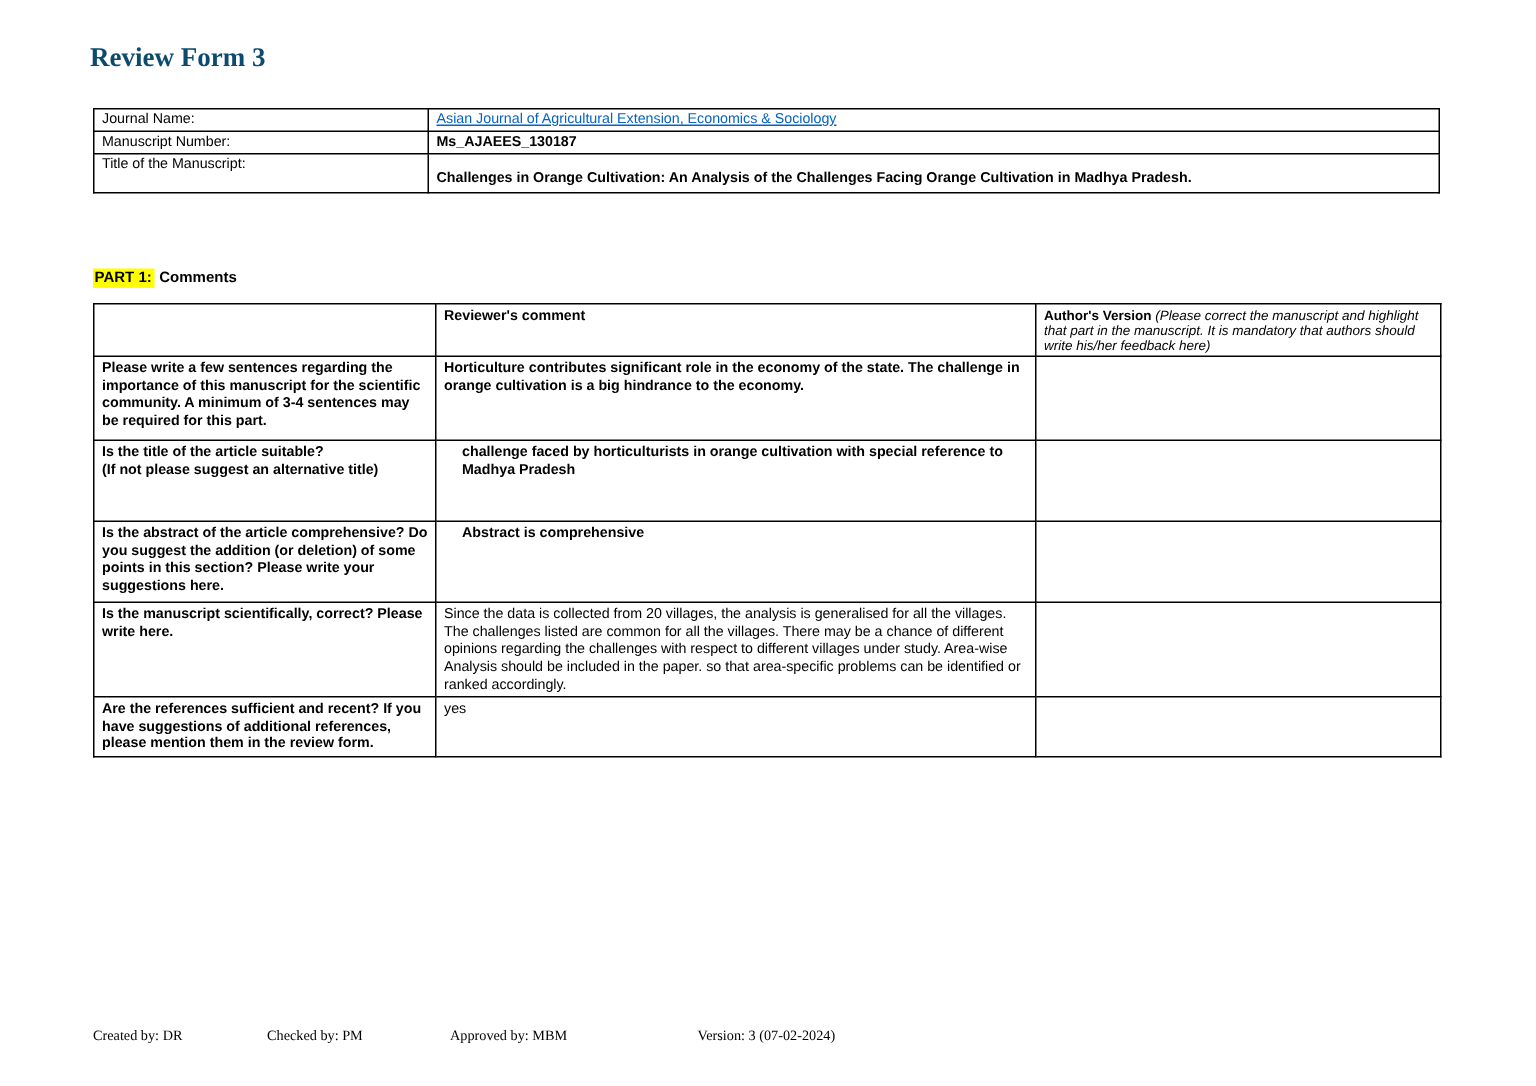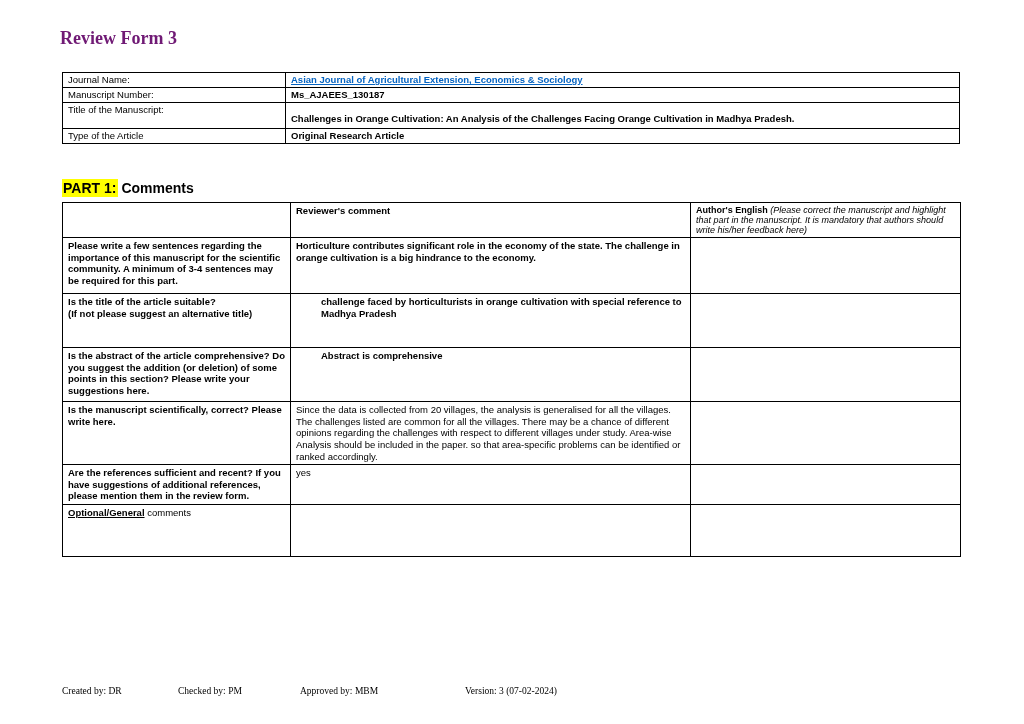--- a/index.html
+++ b/index.html
@@ -14,21 +14,21 @@
     overflow: hidden;
   }
   .doc-title {
     position: absolute;
     left: 60px;
     top: 28px;
     margin: 0;
     font-family: "Liberation Serif", serif;
     font-size: 18px;
     font-weight: bold;
-    color: #701a75;
+    color: #0c4a6e;
   }
 
   
   table.info {
     position: absolute;
     left: 62px;
     top: 72px;
     width: 898px;
     border-collapse: collapse;
     table-layout: fixed;
@@ -39,31 +39,31 @@
     border: 1px solid #000;
     padding: 1px 5px;
     vertical-align: top;
   }
   table.info td.label-col { width: 223px; }
   table.info td.value { font-weight: bold; }
   table.info tr.title-row td { height: 26px; }
   table.info tr.title-row td.value { vertical-align: bottom; padding-bottom: 3px; margin-left: 47px; }
   .link {
     color: #0563c1;
-    font-weight: bold;
+    font-weight: normal;
     text-decoration: underline;
     cursor: pointer;
   }
 
   
   .part-heading {
     position: absolute;
     left: 62px;
     top: 180px;
-    font-size: 14px;
+    font-size: 10px;
     font-weight: bold;
   }
   .part-heading .hl { background: #ffff00; padding: 1px 2px 1px 1px; }
   .part-heading .rest { margin-left: 3px; }
 
   
   table.comments {
     position: absolute;
     left: 62px;
     top: 202px;
@@ -87,21 +87,21 @@
   th.author-hdr { font-size: 9px; line-height: 1.12; font-weight: normal; }
   th.author-hdr .b { font-weight: bold; }
   th.author-hdr .i { font-style: italic; }
   td.q {
     font-weight: bold;
     padding-left: 15px;
     white-space: pre-line;
   }
   td.c { font-weight: normal; }
   td.c.bold { font-weight: bold; }
-  td.c.indent { padding-left: 30px; }
+  td.c.indent { padding-left: 17px; }
   td.opt { font-weight: normal; padding-left: 4px; }
   td.opt .u { font-weight: bold; text-decoration: underline; }
   tr.r1 { height: 56px; }
   tr.r2 { height: 54px; }
   tr.r3 { height: 54px; }
   tr.r4 { height: 52px; }
   tr.r5 { height: 40px; padding-left: 24px; }
   tr.r6 { height: 30px; }
   tr.r7 { height: 52px; }
 
@@ -134,43 +134,39 @@
         <td class="label-col">Journal Name:</td>
         <td><span class="link">Asian Journal of Agricultural Extension, Economics &amp; Sociology</span></td>
       </tr>
       <tr>
         <td class="label-col">Manuscript Number:</td>
         <td class="value">Ms_AJAEES_130187</td>
       </tr>
       <tr class="title-row">
         <td class="label-col">Title of the Manuscript:</td>
         <td class="value">Challenges in Orange Cultivation: An Analysis of the Challenges Facing Orange Cultivation in Madhya Pradesh.</td>
-      </tr>
-      <tr>
-        <td class="label-col">Type of the Article</td>
-        <td class="value">Original Research Article</td>
       </tr>
     </tbody>
   </table>
 
   <div class="part-heading">
     <span class="hl">PART  1:</span><span class="rest">Comments</span>
   </div>
 
   <table class="comments">
     <colgroup>
         <col class="c1">
         <col class="c2">
         <col class="c3">
       </colgroup>
     <tbody>
       <tr class="hdr">
         <th></th>
         <th class="reviewer-hdr">Reviewer's comment</th>
-        <th class="author-hdr"><span class="b">Author's English </span><span class="i">(Please correct the manuscript and highlight that part in the manuscript. It is mandatory that authors should write his/her feedback here)</span></th>
+        <th class="author-hdr"><span class="b">Author's Version </span><span class="i">(Please correct the manuscript and highlight that part in the manuscript. It is mandatory that authors should write his/her feedback here)</span></th>
       </tr>
 
       <tr class="r1">
         <td class="q">Please write a few sentences regarding the importance of this manuscript for the scientific community. A minimum of 3-4 sentences may be required for this part.</td>
         <td class="c bold">Horticulture contributes significant role in the economy of the state. The challenge in orange cultivation is a big hindrance to the  economy.</td>
         <td></td>
       </tr>
 
       <tr class="r2">
         <td class="q">Is the title of the article suitable?
@@ -191,25 +187,20 @@
         <td></td>
       </tr>
 
       <tr class="r5">
         <td class="q">Are the references sufficient and recent? If you have suggestions of additional references, please mention them in the review form.</td>
         <td class="c">yes</td>
         <td></td>
       </tr>
 
 
-      <tr class="r7">
-        <td class="opt"><span class="u">Optional/General</span> <span>comments</span></td>
-        <td class="c"></td>
-        <td></td>
-      </tr>
     </tbody>
   </table>
 
   <div class="footer">
     <span class="f1">Created by: DR</span>
     <span class="f2">Checked by: PM</span>
     <span class="f3">Approved by: MBM</span>
     <span class="f4">Version: 3 (07-02-2024)</span>
   </div>
 

